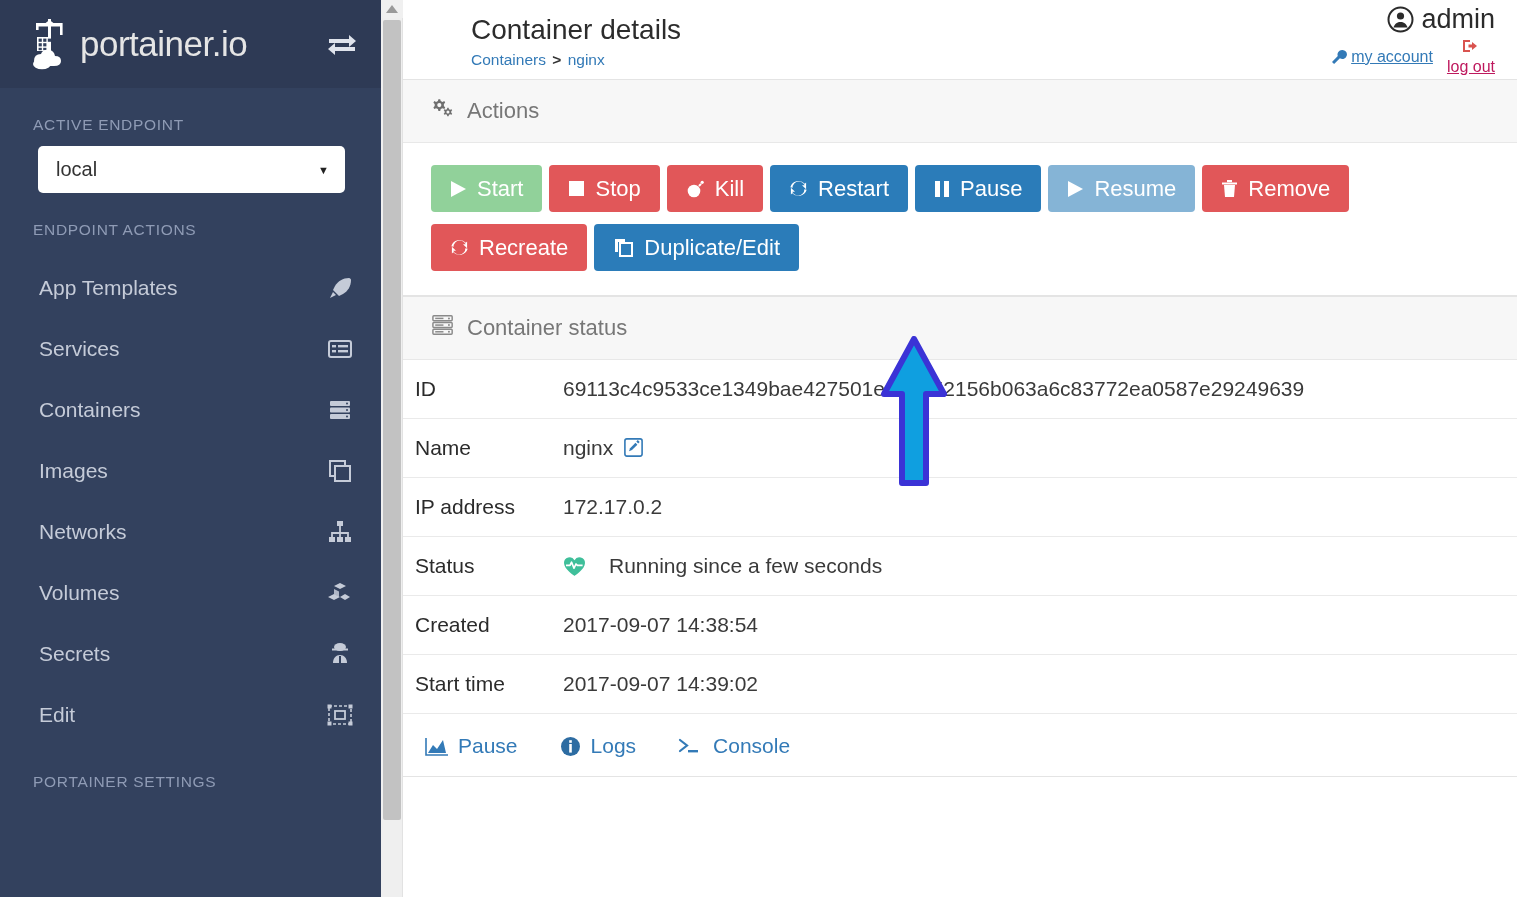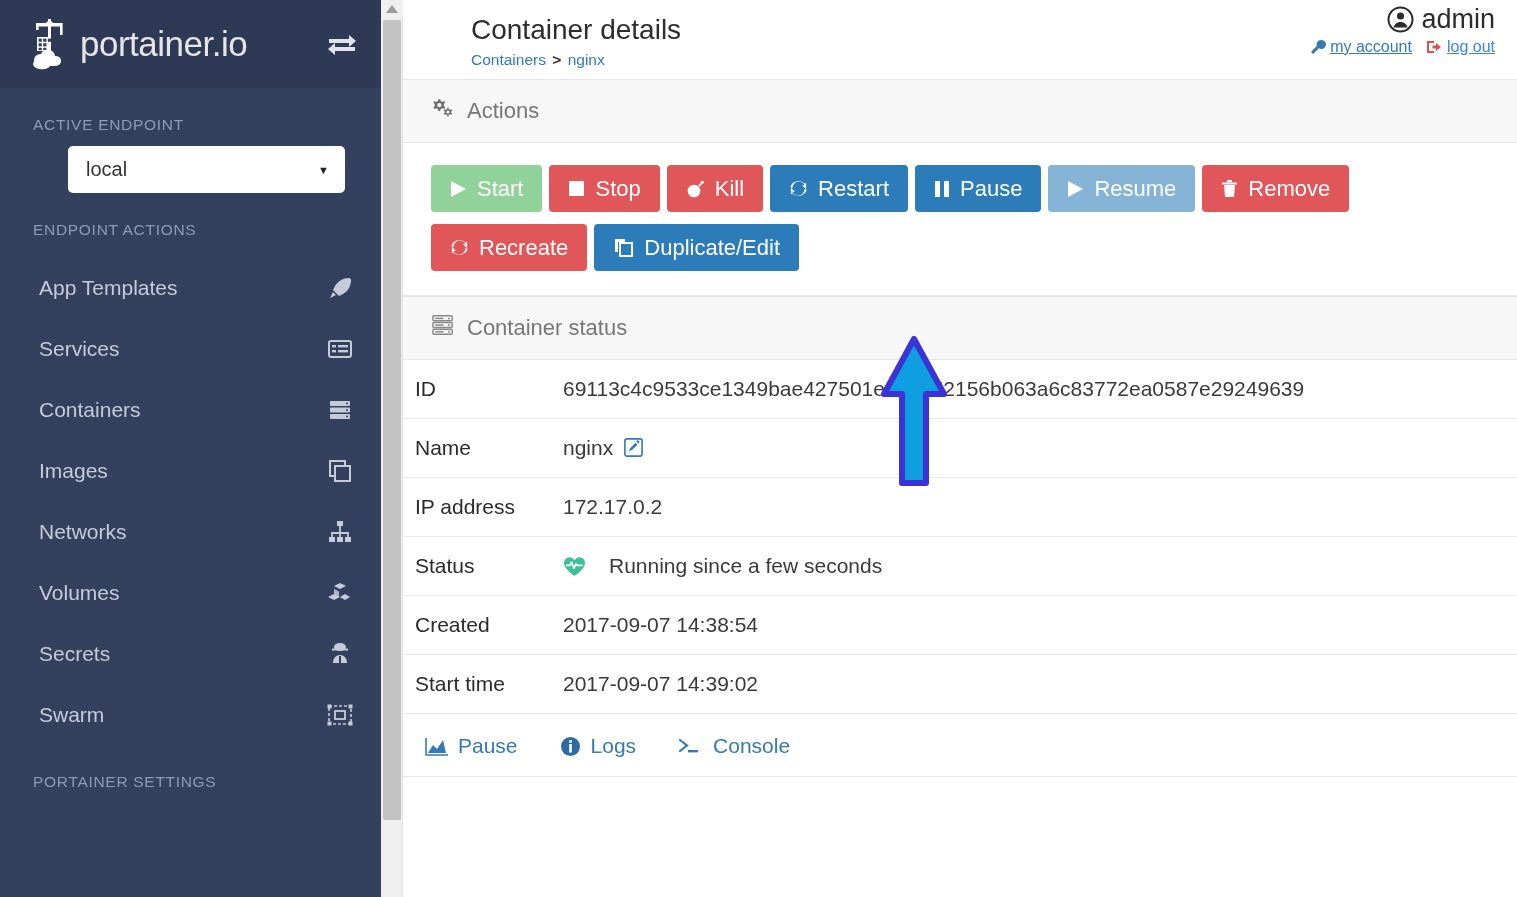--- a/index.html
+++ b/index.html
@@ -30,21 +30,21 @@
   .logo-text {
     color: #e5e5e5; font-size: 35px; letter-spacing: -0.5px;
     font-weight: 400;
   }
   .sb-toggle { width: 34px; height: 34px; display: flex; align-items: center; justify-content: center; cursor: pointer; }
 
   .sb-section {
     color: #8f9bb5; font-size: 15.5px; letter-spacing: 0.7px;
     padding: 28px 0 12px 33px; font-weight: 400;
   }
-  .endpoint-select-wrap { padding: 0 36px 0 38px; margin-left: 30px; }
+  .endpoint-select-wrap { padding: 0 36px 0 38px; }
   .endpoint-select {
     width: 100%; height: 47px;
     background: #ffffff; border: none; border-radius: 5px;
     display: flex; align-items: center; justify-content: space-between;
     padding: 0 16px 0 18px;
     font-size: 20px; color: #333;
     cursor: pointer;
   }
   .caret { font-size: 11px; color: #222; }
 
@@ -85,21 +85,21 @@
   .breadcrumb a { color: #337ab7; text-decoration: none; cursor: pointer; }
   .breadcrumb .sep { color: #333; font-weight: bold; margin: 0 2px; }
 
   .user-box { position: absolute; right: 22px; top: 4px; text-align: right; }
   .user-line { display: flex; align-items: center; justify-content: flex-end; gap: 7px; }
   .user-name { font-size: 27px; color: #2b2b2b; }
   .user-links { display: flex; align-items: center; gap: 14px; margin-top: 3px; }
   .ulink { display: flex; align-items: center; gap: 4px; font-size: 16px; cursor: pointer; }
   .ulink.acct { color: #337ab7; }
   .ulink.acct .lbl { text-decoration: underline; }
-  .ulink.lout { color: #3b82f6; }
+  .ulink.lout { color: #be185d; flex-direction: column; }
   .ulink.lout .lbl { text-decoration: underline; }
 
   
   .panel { margin: 0 0 0 0; border: 1px solid #e4e4e4; border-left: none; border-right: none; background: #fff; }
   .panel-head {
     background: #f7f7f7; border-bottom: 1px solid #e8e8e8;
     padding: 17px 0 17px 28px;
     display: flex; align-items: center; gap: 12px;
     font-size: 22px; color: #777; font-weight: 400;
   }
@@ -271,21 +271,21 @@
           <svg width="26" height="26" viewBox="0 0 26 26">
               <ellipse cx="13" cy="6" rx="6" ry="4" fill="#c5cbd8"></ellipse>
               <rect x="5" y="7.5" width="16" height="2" fill="#c5cbd8"></rect>
               <path d="M6 22c0-5 3-8 7-8s7 3 7 8z" fill="#c5cbd8"></path>
               <rect x="12" y="15" width="2" height="7" fill="#33415e"></rect>
             </svg>
         </span>
       </div>
 
       <div class="sb-item">
-        <span>Swarm</span>
+        <span>Edit</span>
         <span class="ico">
           <svg width="26" height="26" viewBox="0 0 26 26">
               <rect x="2" y="4" width="22" height="18" fill="none" stroke="#c5cbd8" stroke-width="1.6" stroke-dasharray="3 2"></rect>
               <rect x="8" y="9" width="10" height="8" fill="none" stroke="#c5cbd8" stroke-width="1.8"></rect>
               <rect x="0.5" y="2.5" width="4" height="4" fill="#c5cbd8"></rect>
               <rect x="21.5" y="2.5" width="4" height="4" fill="#c5cbd8"></rect>
               <rect x="0.5" y="19.5" width="4" height="4" fill="#c5cbd8"></rect>
               <rect x="21.5" y="19.5" width="4" height="4" fill="#c5cbd8"></rect>
             </svg>
         </span>

